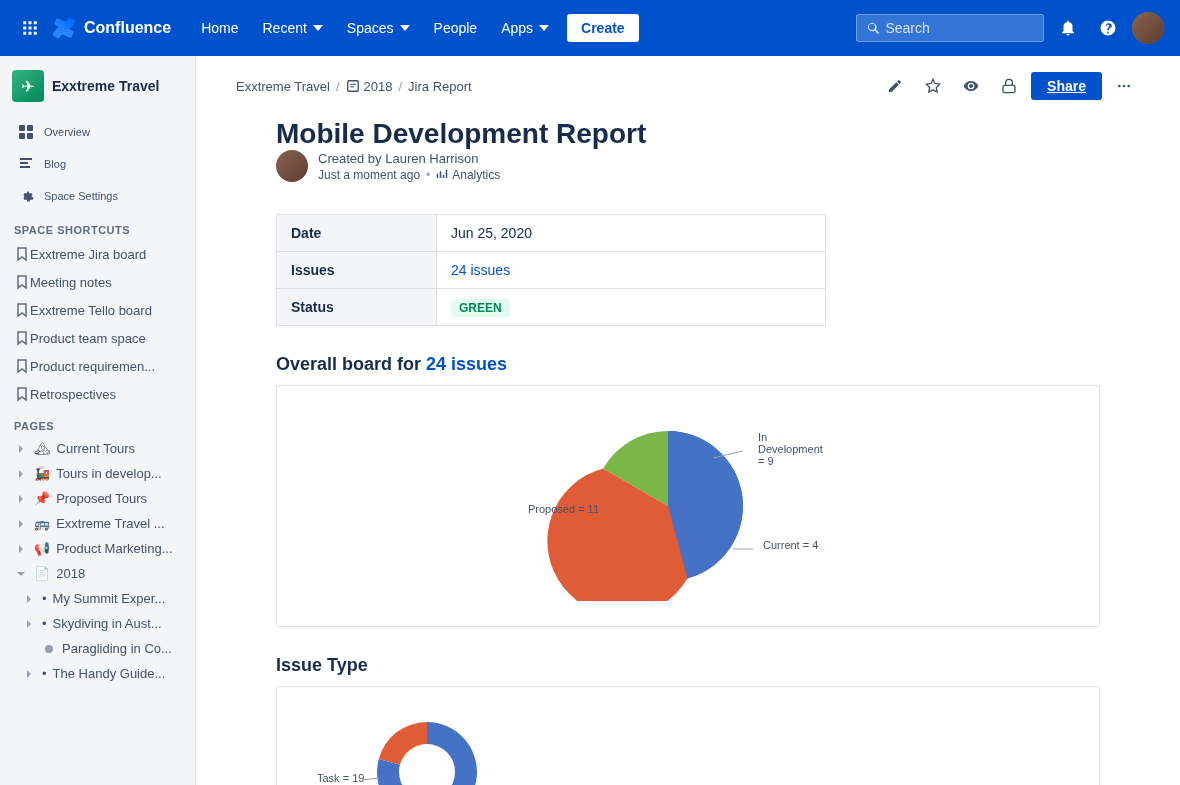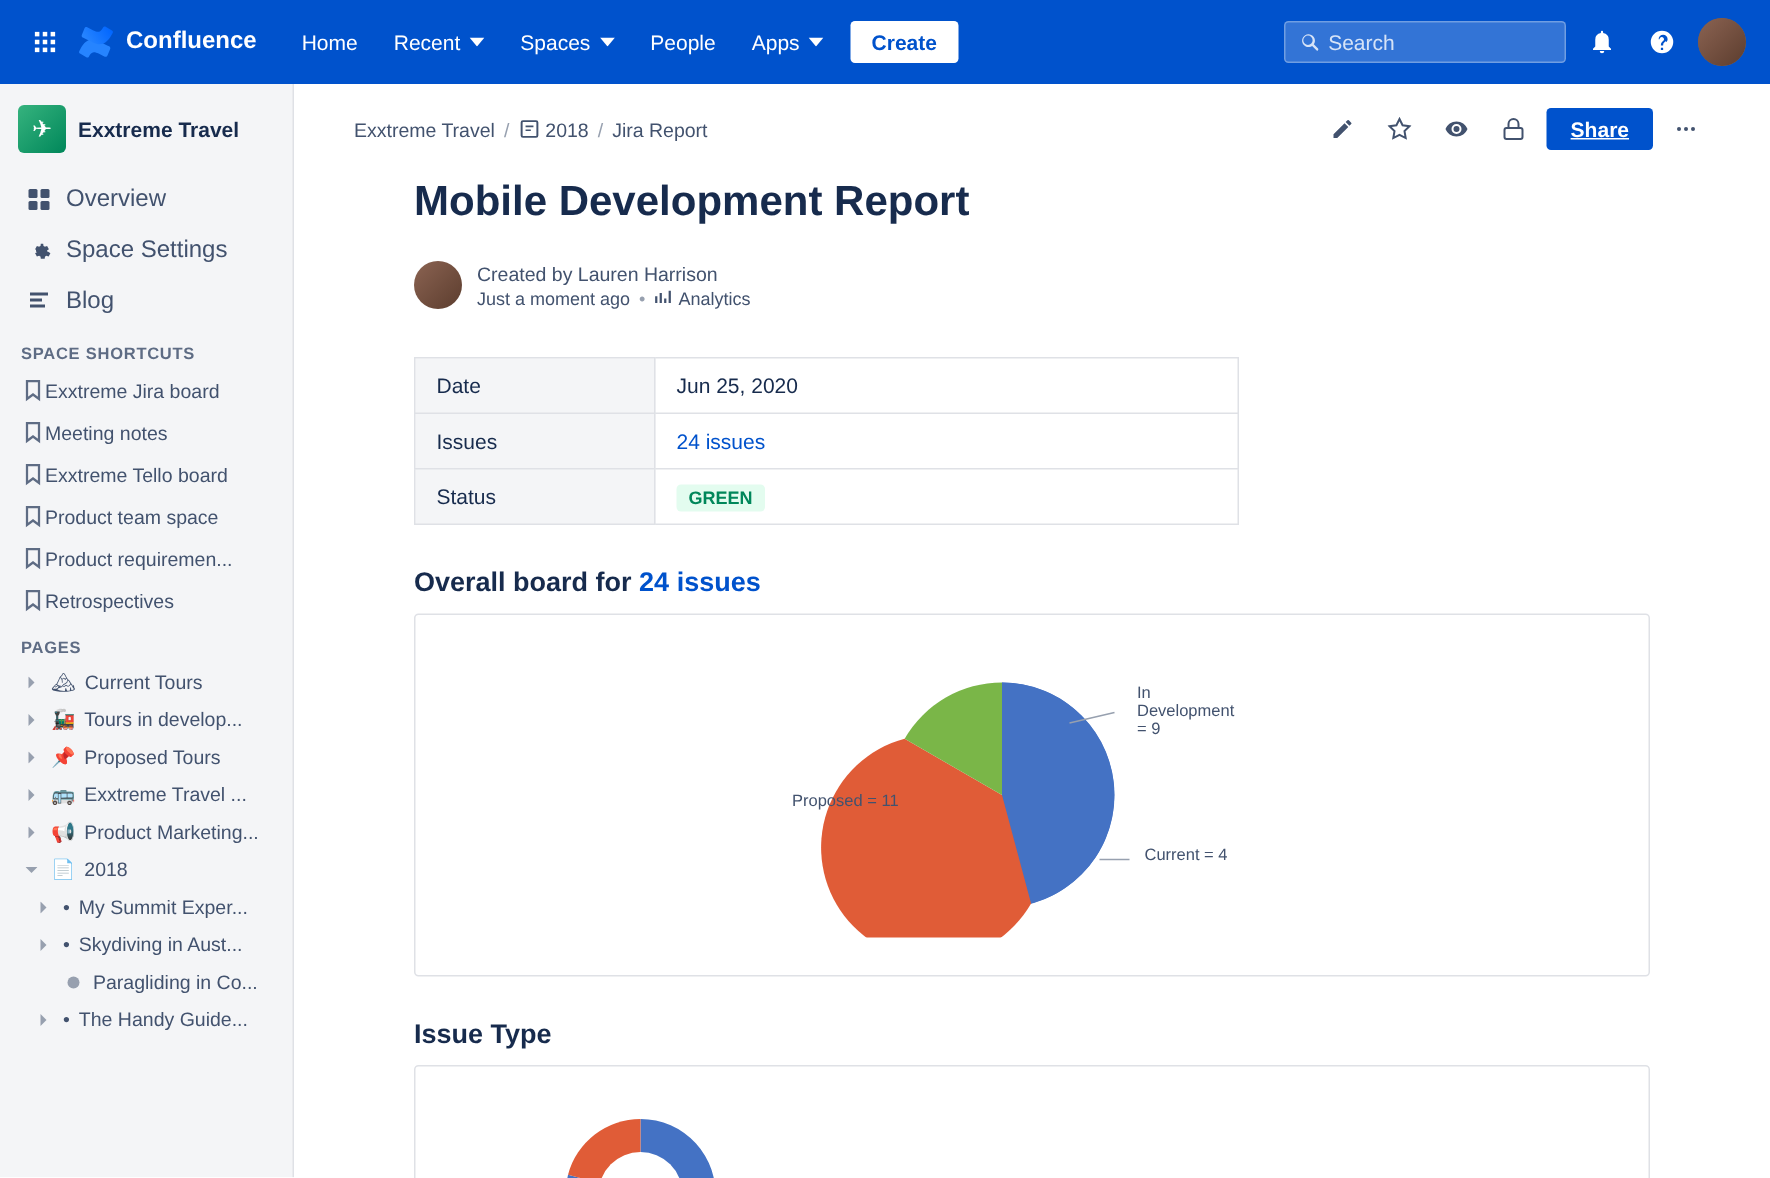--- a/index.html
+++ b/index.html
@@ -23,48 +23,48 @@
     .avatar-img { width: 100%; height: 100%; background: linear-gradient(135deg, #8B6352, #5C3D2E); border-radius: 50%; }
 
     
     .layout { display: flex; flex: 1; overflow: hidden; }
 
     
     .sidebar { width: 196px; background: #F4F5F7; border-right: 1px solid #DFE1E6; display: flex; flex-direction: column; overflow-y: auto; flex-shrink: 0; }
     .space-header { display: flex; align-items: center; gap: 8px; padding: 14px 12px; cursor: pointer; }
     .space-icon { width: 32px; height: 32px; border-radius: 4px; background: linear-gradient(135deg, #36B37E, #00875A); display: flex; align-items: center; justify-content: center; color: #fff; font-size: 16px; flex-shrink: 0; }
     .space-name { font-weight: 600; font-size: 14px; color: #172B4D; }
-    .sidebar-nav-item { display: flex; align-items: center; gap: 10px; padding: 7px 14px; cursor: pointer; color: #42526E; font-size: 16px; border-radius: 3px; margin: 1px 4px; }
+    .sidebar-nav-item { display: flex; align-items: center; gap: 10px; padding: 7px 14px; cursor: pointer; color: #42526E; font-size: 11px; border-radius: 3px; margin: 1px 4px; }
     .sidebar-nav-item svg { width: 16px; height: 16px; flex-shrink: 0; }
     .sidebar-section-title { font-size: 11px; font-weight: 600; color: #5E6C84; text-transform: uppercase; letter-spacing: 0.5px; padding: 12px 14px 4px; }
     .shortcut-item { display: flex; align-items: center; padding: 6px 14px; cursor: pointer; color: #42526E; font-size: 13px; }
     .shortcut-icon { width: 16px; height: 16px; color: #5E6C84; flex-shrink: 0; }
     .pages-section-title { font-size: 11px; font-weight: 600; color: #5E6C84; text-transform: uppercase; letter-spacing: 0.5px; padding: 12px 14px 4px; }
     .page-tree-item { display: flex; align-items: center; gap: 6px; padding: 5px 10px 5px 14px; cursor: pointer; color: #42526E; font-size: 13px; }
     .chevron { width: 14px; height: 14px; display: flex; align-items: center; justify-content: center; flex-shrink: 0; }
     .page-tree-sub { padding-left: 22px; }
 
     
     .main { flex: 1; overflow-y: auto; display: flex; flex-direction: column; }
     .breadcrumb { display: flex; align-items: center; gap: 6px; padding: 18px 40px 8px; color: #42526E; font-size: 13px; }
     .breadcrumb a { color: #42526E; text-decoration: none; cursor: pointer; }
     .breadcrumb-sep { color: #97A0AF; }
     .action-btn { width: 32px; height: 32px; display: flex; align-items: center; justify-content: center; border-radius: 3px; cursor: pointer; color: #42526E; border: 1px solid transparent; }
     .share-btn { background: #0052CC; color: #fff; padding: 6px 16px; border-radius: 3px; cursor: pointer; font-size: 14px; font-weight: 600; border: none; text-decoration: underline; }
     .page-content { padding: 8px 80px 40px; position: relative; flex: 1; }
-    .page-title { font-size: 28px; font-weight: 700; color: #172B4D; margin-bottom: 24px; }
+    .page-title { font-size: 28px; font-weight: 700; color: #172B4D; margin-bottom: 0; }
     .author-row { display: flex; align-items: center; gap: 10px; margin-bottom: 32px; }
     .author-avatar { width: 32px; height: 32px; border-radius: 50%; background: linear-gradient(135deg, #8B6352, #5C3D2E); flex-shrink: 0; }
     .author-info { font-size: 13px; color: #42526E; }
     .analytics-link { display: flex; align-items: center; gap: 4px; color: #42526E; font-size: 12px; cursor: pointer; }
 
     
     .info-table { width: 550px; border-collapse: collapse; margin-bottom: 28px; border: 1px solid #DFE1E6; }
     .info-table td { padding: 10px 14px; border: 1px solid #DFE1E6; font-size: 14px; vertical-align: middle; }
-    .info-table td:first-child { background: #F4F5F7; font-weight: 400; width: 160px; }
+    .info-table td:first-child { background: #F4F5F7; font-weight: 700; width: 160px; }
     .link-blue { color: #0052CC; text-decoration: none; cursor: pointer; }
     .status-green { color: #00875A; font-weight: 700; font-size: 12px; text-transform: uppercase; background: #E3FCEF; padding: 2px 8px; border-radius: 3px; }
 
     
     .section-title { font-size: 18px; font-weight: 600; color: #172B4D; margin-bottom: 14px; }
     .section-title a { color: #0052CC; text-decoration: none; cursor: pointer; }
     .chart-box { border: 1px solid #DFE1E6; border-radius: 3px; padding: 20px; margin-bottom: 28px; background: #fff; }
     .pie-container { display: flex; align-items: center; justify-content: center; height: 200px; }
 
     
@@ -165,29 +165,29 @@
       <svg viewBox="0 0 16 16" fill="currentColor">
           <rect x="1" y="1" width="6" height="6" rx="1"></rect>
           <rect x="9" y="1" width="6" height="6" rx="1"></rect>
           <rect x="1" y="9" width="6" height="6" rx="1"></rect>
           <rect x="9" y="9" width="6" height="6" rx="1"></rect>
         </svg>
       <span>Overview</span>
     </div>
     <div class="sidebar-nav-item">
       <svg viewBox="0 0 16 16" fill="currentColor">
-          <path d="M8 10a2 2 0 1 0 0-4 2 2 0 0 0 0 4zm5.3-1.5a5.3 5.3 0 0 0 .1-.5l1.2-.9-1.2-2.1-1.5.5a5 5 0 0 0-.9-.5l-.2-1.5H9.2L9 5a5 5 0 0 0-.9.5l-1.5-.5-1.2 2.1 1.2.9a5.3 5.3 0 0 0 0 1l-1.2.9 1.2 2.1 1.5-.5c.3.2.6.4.9.5l.2 1.5h2.6l.2-1.5c.3-.1.6-.3.9-.5l1.5.5 1.2-2.1-1.2-.9z"></path>
-        </svg>
-      <span>Space Settings</span>
+          <path d="M2 2h12v2H2zM2 6h8v2H2zM2 10h10v2H2z"></path>
+        </svg>
+      <span>Blog</span>
     </div>
     <div class="sidebar-nav-item">
       <svg viewBox="0 0 16 16" fill="currentColor">
-          <path d="M2 2h12v2H2zM2 6h8v2H2zM2 10h10v2H2z"></path>
-        </svg>
-      <span>Blog</span>
+          <path d="M8 10a2 2 0 1 0 0-4 2 2 0 0 0 0 4zm5.3-1.5a5.3 5.3 0 0 0 .1-.5l1.2-.9-1.2-2.1-1.5.5a5 5 0 0 0-.9-.5l-.2-1.5H9.2L9 5a5 5 0 0 0-.9.5l-1.5-.5-1.2 2.1 1.2.9a5.3 5.3 0 0 0 0 1l-1.2.9 1.2 2.1 1.5-.5c.3.2.6.4.9.5l.2 1.5h2.6l.2-1.5c.3-.1.6-.3.9-.5l1.5.5 1.2-2.1-1.2-.9z"></path>
+        </svg>
+      <span>Space Settings</span>
     </div>
 
     <div class="sidebar-section-title">SPACE SHORTCUTS</div>
 
     <div class="shortcut-item">
       <svg class="shortcut-icon" viewBox="0 0 16 16" fill="currentColor">
           <path d="M4 2v12l4-3 4 3V2z" fill="none" stroke="currentColor" stroke-width="1.5"></path>
         </svg>
       <span>Exxtreme Jira board</span>
     </div>

